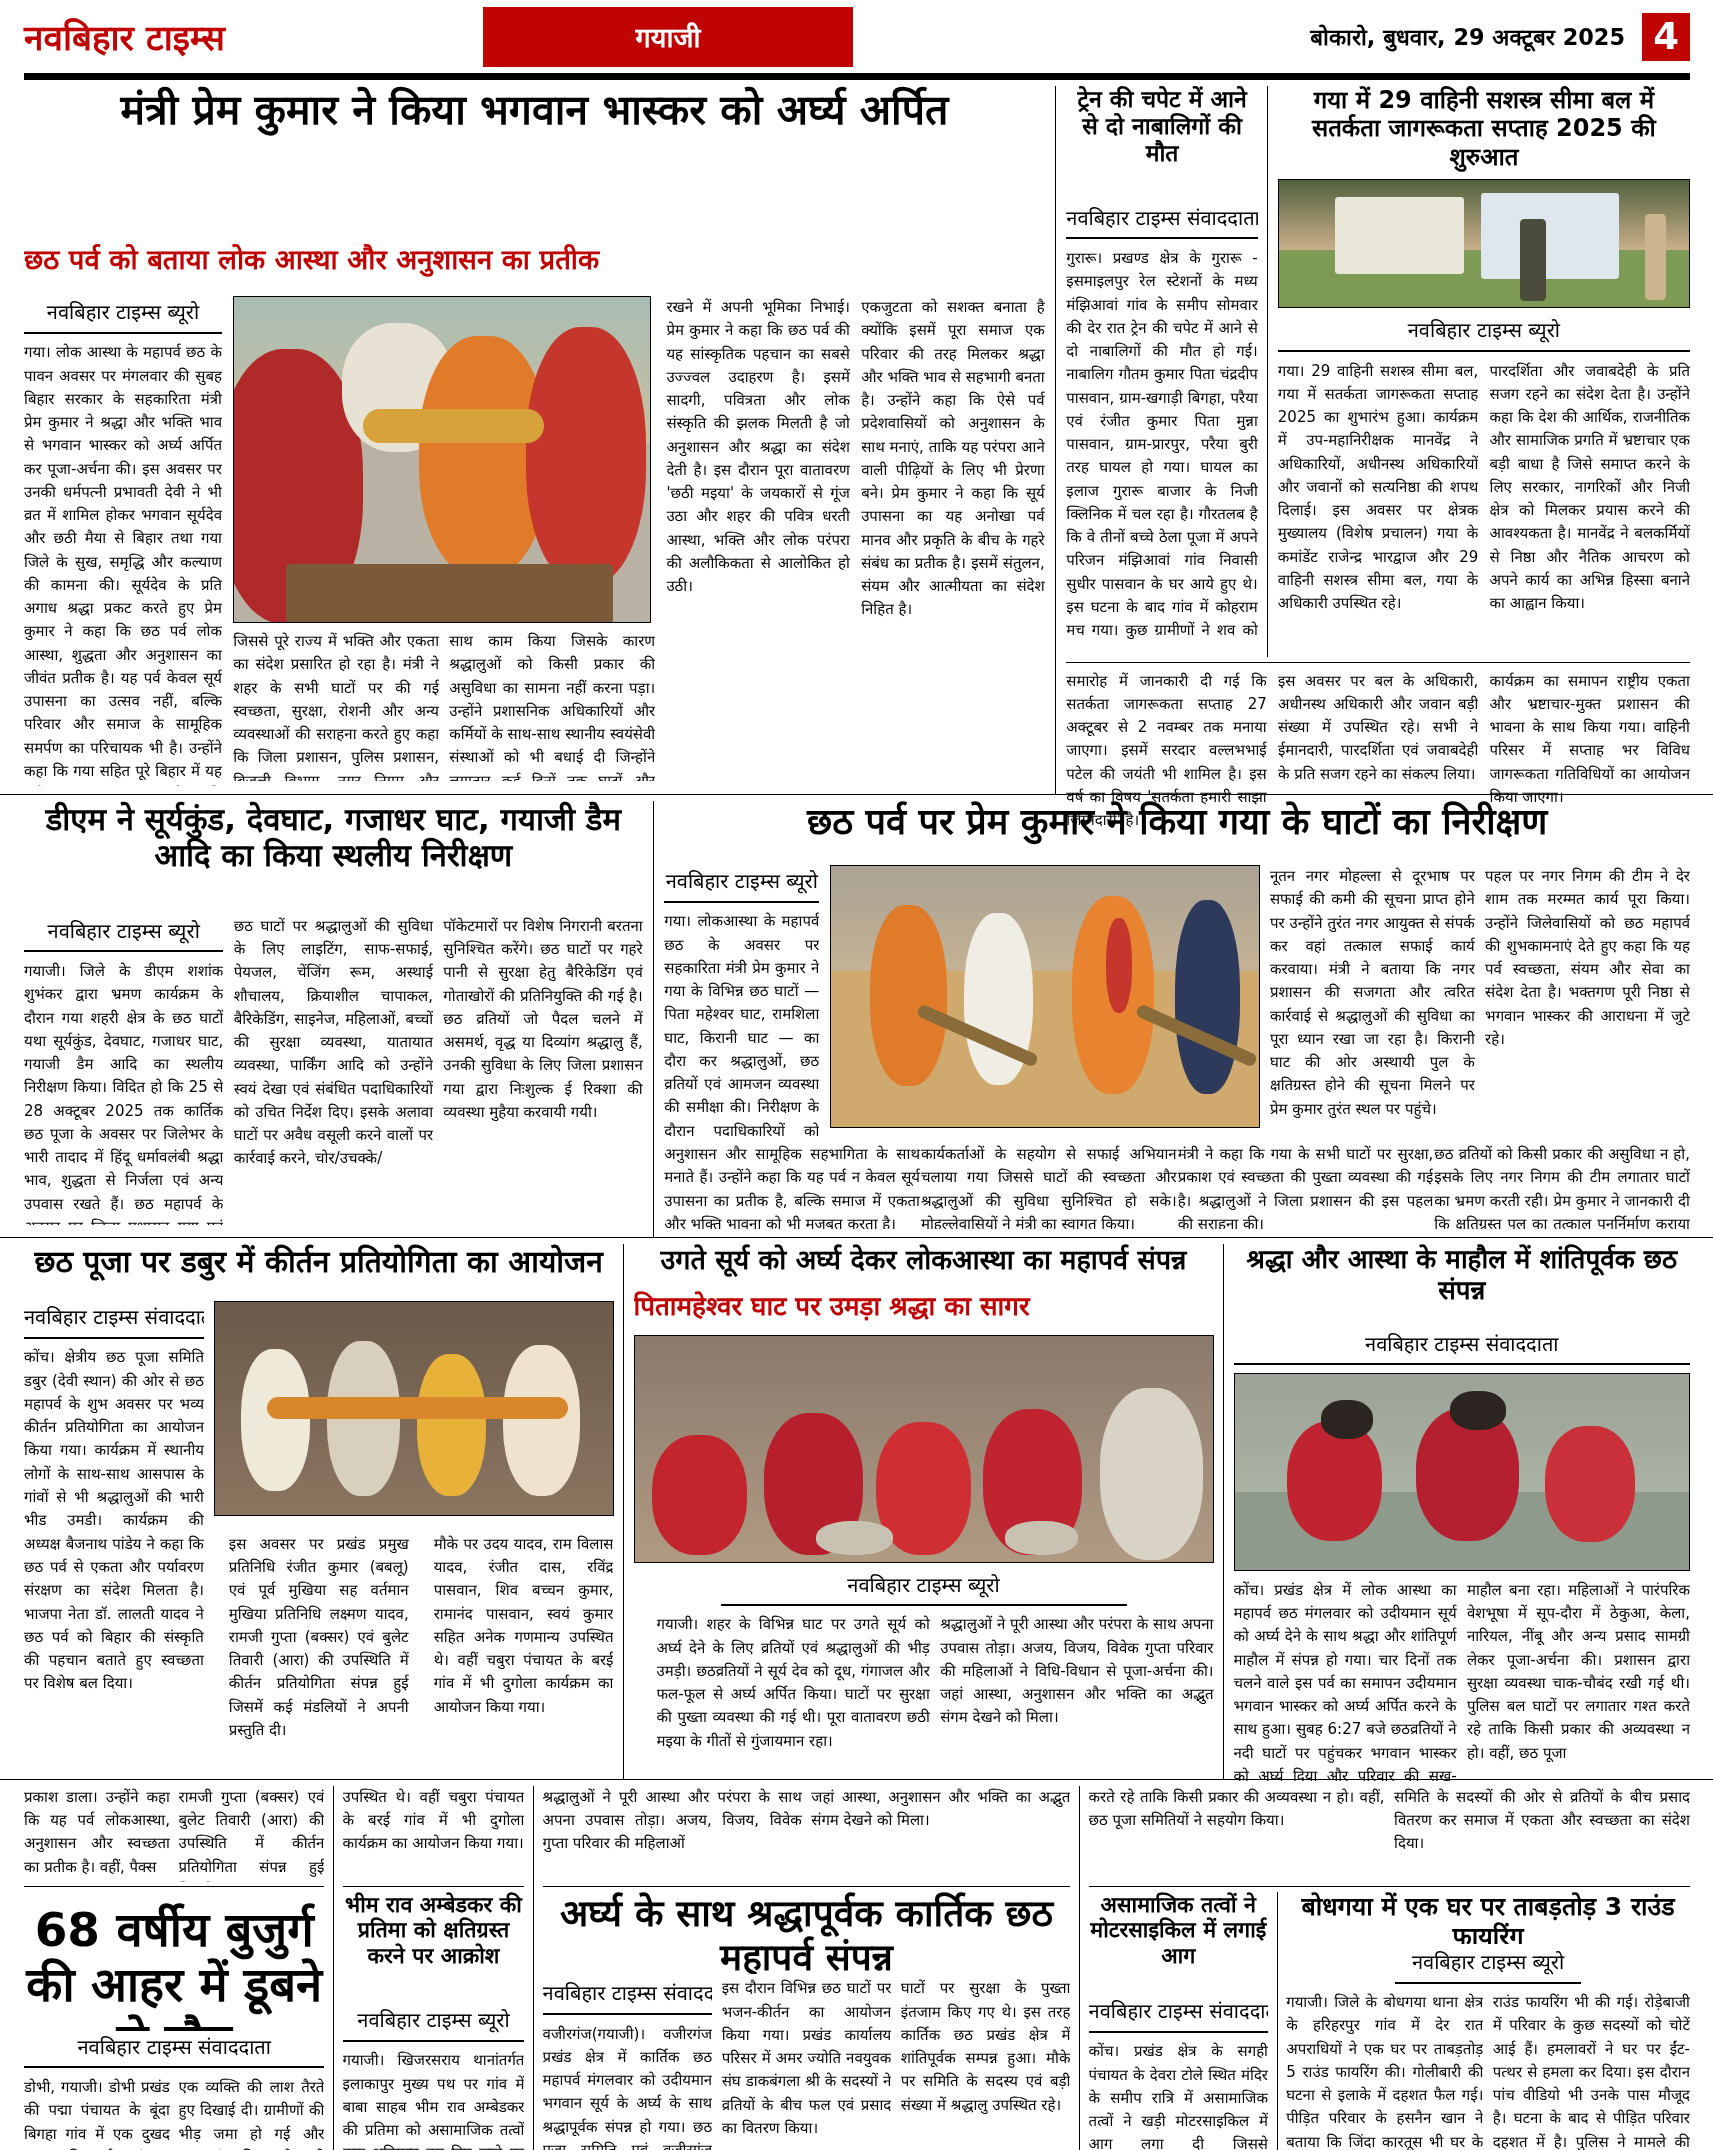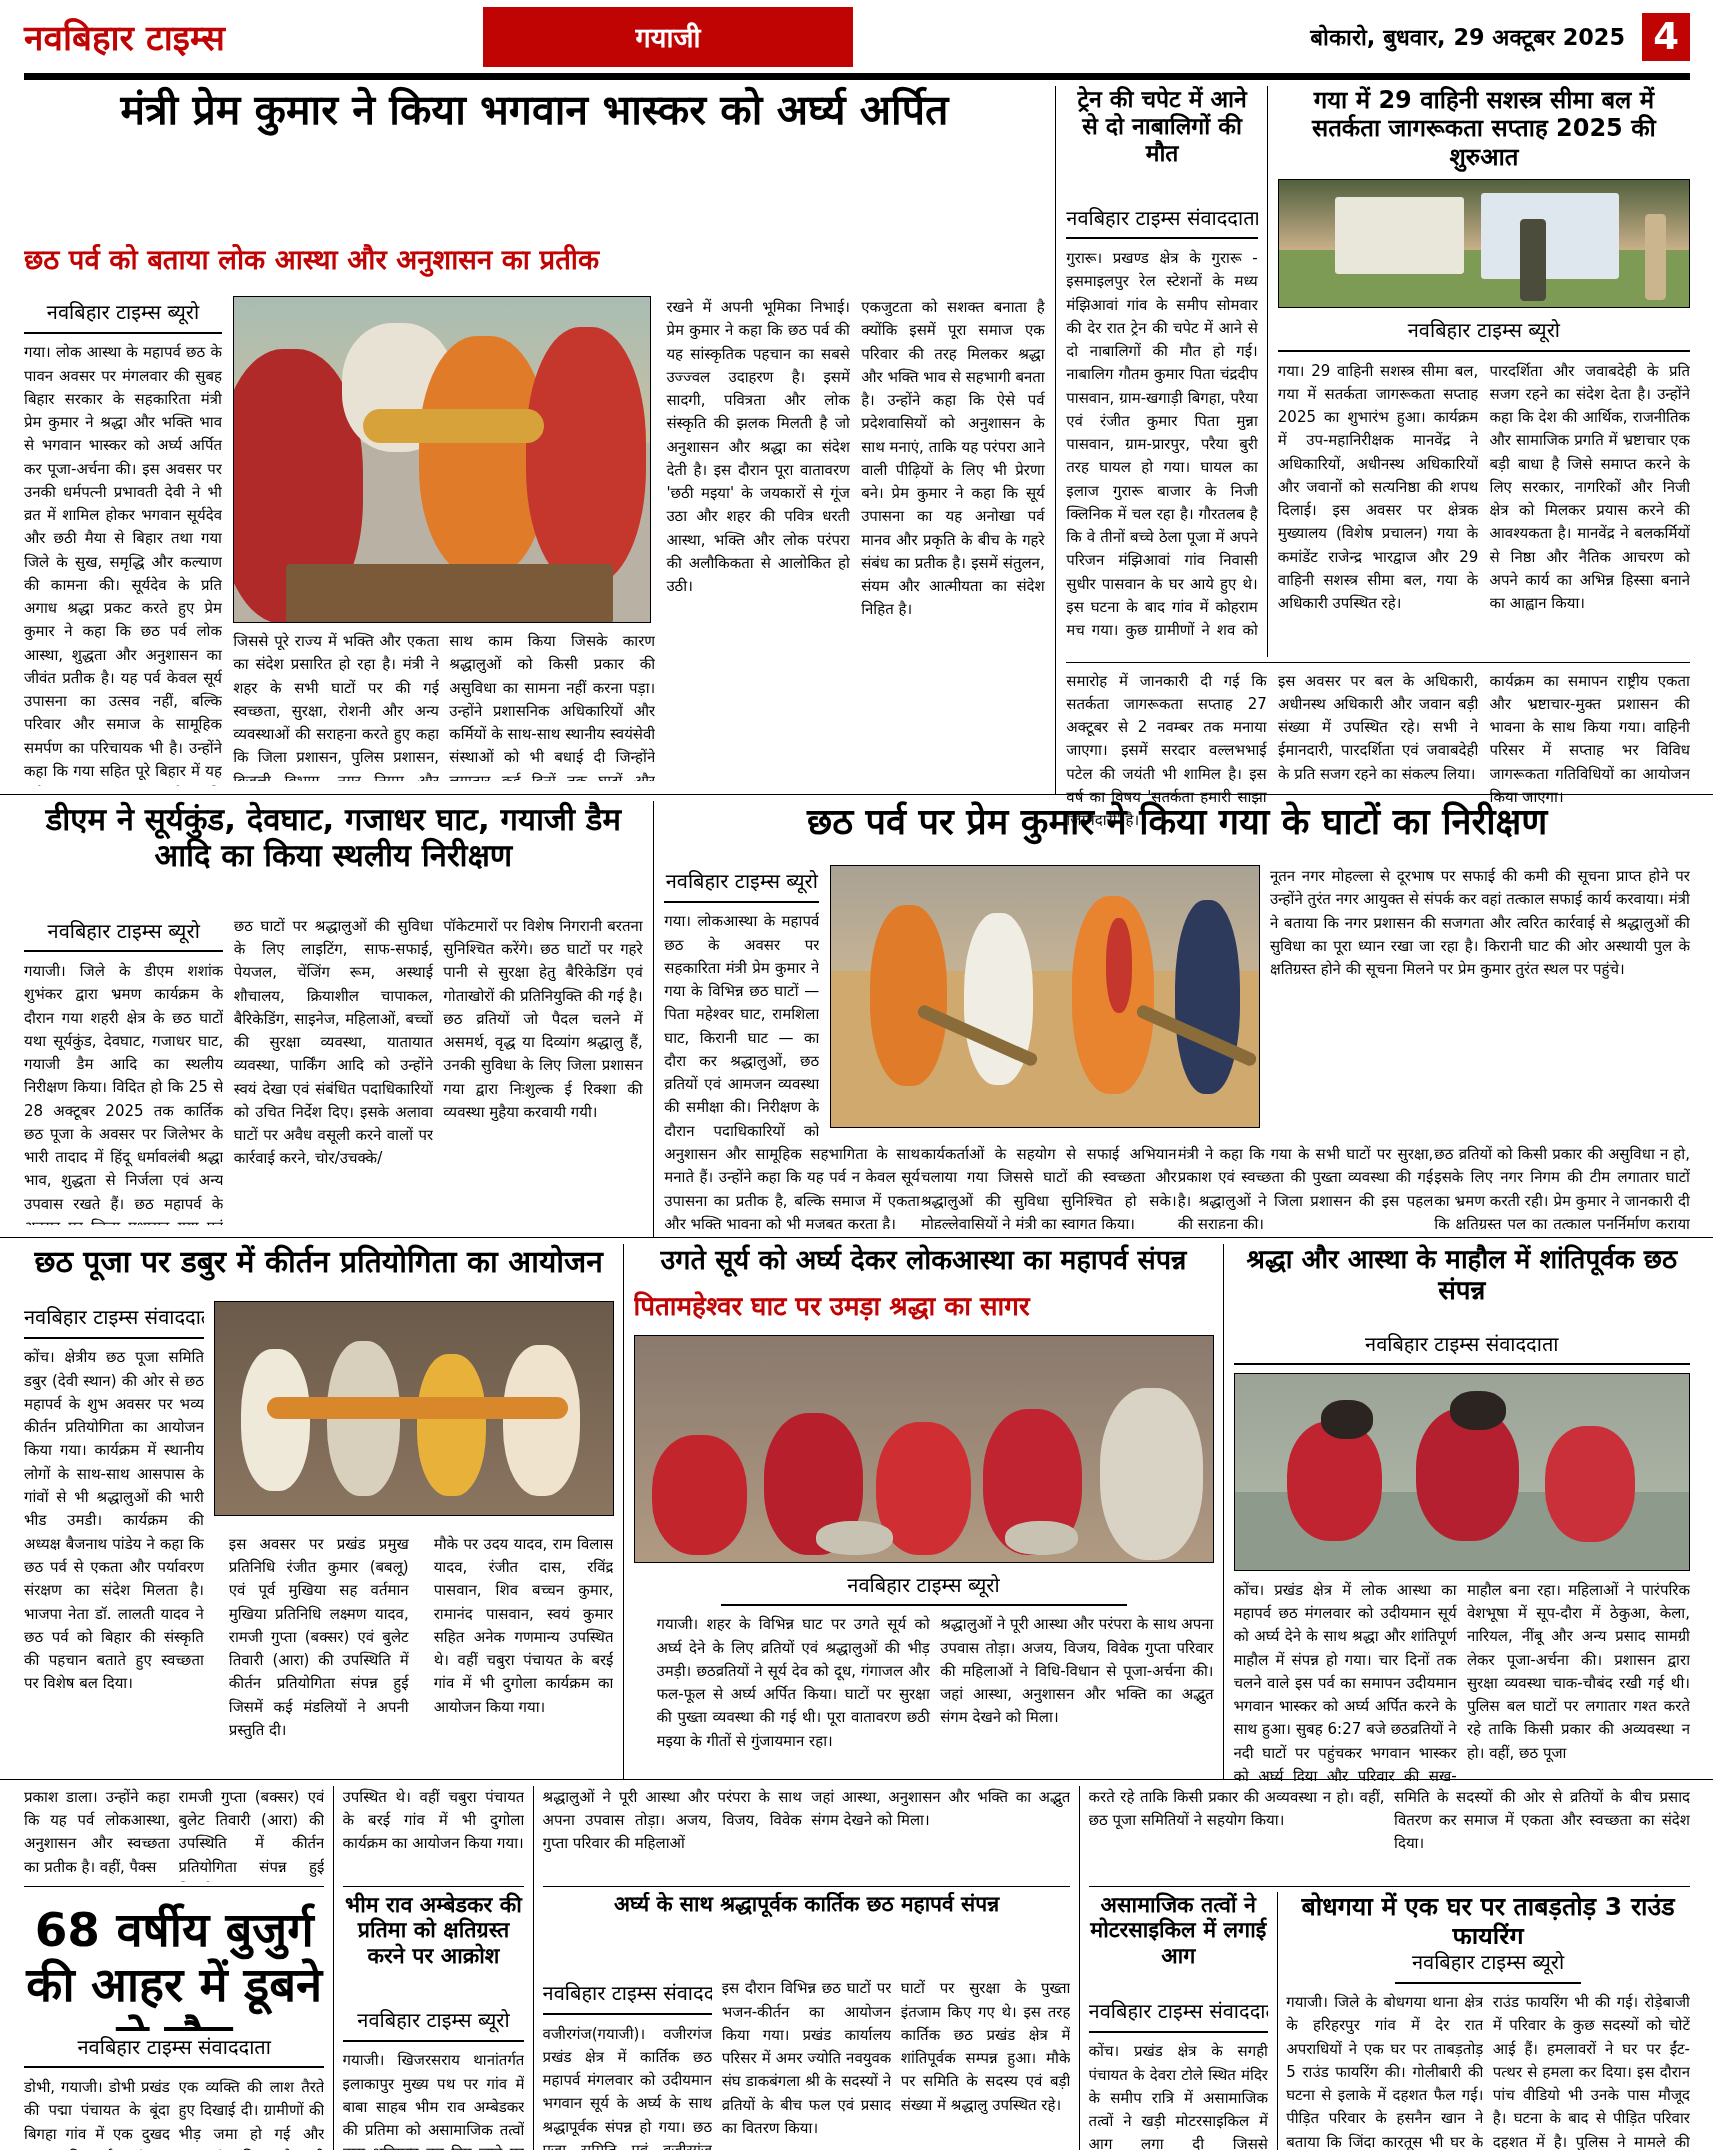--- a/index.html
+++ b/index.html
@@ -140,20 +140,21 @@
           <i style="left:0;top:40%;width:100%;height:60%;background:#d0a96e;border-radius:0;"></i>
           <i style="left:39px;top:39px;width:77px;height:181px;background:#e07b2a;"></i>
           <i style="left:133px;top:47px;width:69px;height:172px;background:#f0ede4;"></i>
           <i style="left:241px;top:30px;width:82px;height:198px;background:#e8832f;"></i>
           <i style="left:275px;top:52px;width:26px;height:95px;background:#c5372c;"></i>
           <i style="left:344px;top:34px;width:65px;height:194px;background:#2e3a5c;"></i>
           <i style="left:82px;top:163px;width:129px;height:13px;background:#8a6b3a;border-radius:6px;transform:rotate(24deg);"></i>
           <i style="left:301px;top:163px;width:129px;height:13px;background:#8a6b3a;border-radius:6px;transform:rotate(24deg);"></i>
         </div>
         <div class="body-text col" style="flex:1;">नूतन नगर मोहल्ला से दूरभाष पर सफाई की कमी की सूचना प्राप्त होने पर उन्होंने तुरंत नगर आयुक्त से संपर्क कर वहां तत्काल सफाई कार्य करवाया। मंत्री ने बताया कि नगर प्रशासन की सजगता और त्वरित कार्रवाई से श्रद्धालुओं की सुविधा का पूरा ध्यान रखा जा रहा है। किरानी घाट की ओर अस्थायी पुल के क्षतिग्रस्त होने की सूचना मिलने पर प्रेम कुमार तुरंत स्थल पर पहुंचे।</div>
+        <div class="body-text col" style="flex:1;">पहल पर नगर निगम की टीम ने देर शाम तक मरम्मत कार्य पूरा किया। उन्होंने जिलेवासियों को छठ महापर्व की शुभकामनाएं देते हुए कहा कि यह पर्व स्वच्छता, संयम और सेवा का संदेश देता है। भक्तगण पूरी निष्ठा से भगवान भास्कर की आराधना में जुटे रहे।</div>
       </div>
       <div class="row" style="gap:1px; height:86px; margin-top:6.9px;">
         <div class="body-text col" style="flex:1;">अनुशासन और सामूहिक सहभागिता के साथ मनाते हैं। उन्होंने कहा कि यह पर्व न केवल सूर्य उपासना का प्रतीक है, बल्कि समाज में एकता और भक्ति भावना को भी मजबूत करता है।</div>
         <div class="body-text col" style="flex:1;">कार्यकर्ताओं के सहयोग से सफाई अभियान चलाया गया जिससे घाटों की स्वच्छता और श्रद्धालुओं की सुविधा सुनिश्चित हो सके। मोहल्लेवासियों ने मंत्री का स्वागत किया।</div>
         <div class="body-text col" style="flex:1;">मंत्री ने कहा कि गया के सभी घाटों पर सुरक्षा, प्रकाश एवं स्वच्छता की पुख्ता व्यवस्था की गई है। श्रद्धालुओं ने जिला प्रशासन की इस पहल की सराहना की।</div>
         <div class="body-text col" style="flex:1;">छठ व्रतियों को किसी प्रकार की असुविधा न हो, इसके लिए नगर निगम की टीम लगातार घाटों का भ्रमण करती रही। प्रेम कुमार ने जानकारी दी कि क्षतिग्रस्त पुल का तत्काल पुनर्निर्माण कराया जाए।</div>
       </div>
     </div>
   </div>
 
@@ -241,21 +242,21 @@
       <div class="headline" style="font-size:21.5px; height:112px; margin-top:5.2px;">भीम राव अम्बेडकर की प्रतिमा को क्षतिग्रस्त करने पर आक्रोश</div>
       <div class="byline">नवबिहार टाइम्स ब्यूरो</div>
       <div class="body-text" style="height:146px;">गयाजी। खिजरसराय थानांतर्गत इलाकापुर मुख्य पथ पर गांव में बाबा साहब भीम राव अम्बेडकर की प्रतिमा को असामाजिक तत्वों द्वारा क्षतिग्रस्त कर दिए जाने पर ग्रामीणों में आक्रोश व्याप्त है। ग्रामीणों ने दोषियों पर अविलंब कार्रवाई करने का लिखित आवेदन पुलिस पदाधिकारी को दिया गया।</div>
     </div>
 
     <div class="vr" style="width:546px; padding:0 8.6px;">
       <div class="row" style="gap:9.5px; height:101px; border-bottom:1.3px solid #000; padding-bottom:4.3px;">
         <div class="body-text col" style="flex:1;">श्रद्धालुओं ने पूरी आस्था और परंपरा के साथ अपना उपवास तोड़ा। अजय, विजय, विवेक गुप्ता परिवार की महिलाओं</div>
         <div class="body-text col" style="flex:1;">जहां आस्था, अनुशासन और भक्ति का अद्भुत संगम देखने को मिला।</div>
       </div>
-      <div class="headline" style="font-size:21px; height:82px; margin-top:5.2px;">अर्घ्य के साथ श्रद्धापूर्वक कार्तिक छठ महापर्व संपन्न</div>
+      <div class="headline" style="font-size:37px; height:82px; margin-top:5.2px;">अर्घ्य के साथ श्रद्धापूर्वक कार्तिक छठ महापर्व संपन्न</div>
       <div class="row" style="gap:9.5px; height:215px; margin-top:3.4px;">
         <div class="col" style="flex:1;">
           <div class="byline">नवबिहार टाइम्स संवाददाता</div>
           <div class="body-text" style="height:172px;">वजीरगंज(गयाजी)। वजीरगंज प्रखंड क्षेत्र में कार्तिक छठ महापर्व मंगलवार को उदीयमान भगवान सूर्य के अर्घ्य के साथ श्रद्धापूर्वक संपन्न हो गया। छठ पूजा समिति एवं वजीरगंज भरेती बाजार में स्टूडेंट्स क्लब के द्वारा भगवान भास्कर एवं छठी मईया की प्रतिमा स्थापित कर आराधना की गई।</div>
         </div>
         <div class="body-text col" style="flex:1;">इस दौरान विभिन्न छठ घाटों पर भजन-कीर्तन का आयोजन किया गया। प्रखंड कार्यालय परिसर में अमर ज्योति नवयुवक संघ डाकबंगला श्री के सदस्यों ने व्रतियों के बीच फल एवं प्रसाद का वितरण किया।</div>
         <div class="body-text col" style="flex:1;">घाटों पर सुरक्षा के पुख्ता इंतजाम किए गए थे। इस तरह कार्तिक छठ प्रखंड क्षेत्र में शांतिपूर्वक सम्पन्न हुआ। मौके पर समिति के सदस्य एवं बड़ी संख्या में श्रद्धालु उपस्थित रहे।</div>
       </div>
     </div>
 

